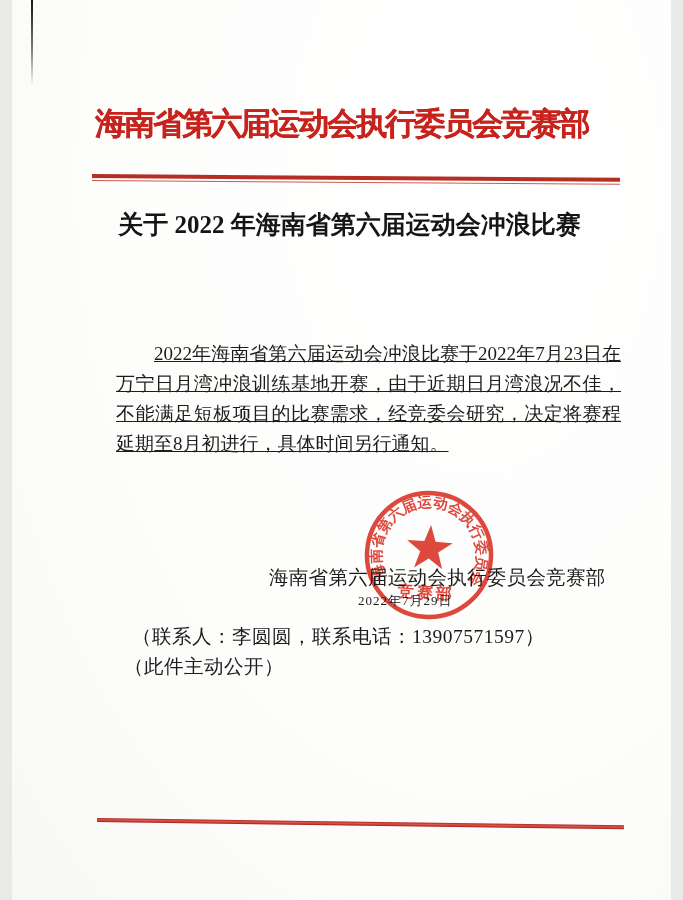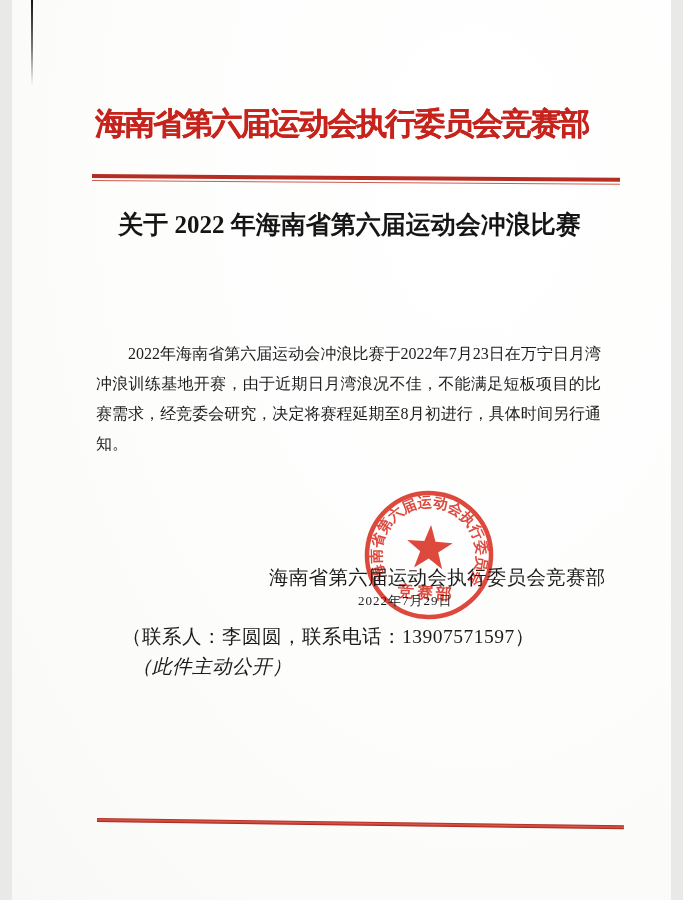--- a/index.html
+++ b/index.html
@@ -44,29 +44,30 @@
     text-align:center;
     font-size:25px;font-weight:bold;
     line-height:38px;
     color:#151515;
   }
   .salutation{
     left:103px;top:309px;
     font-size:20px;
   }
   .paragraph{
-    left:84px;top:339px;width:505px;
-    font-size:16px;line-height:30px;
+    left:104px;top:339px;width:505px;
+    font-size:19px;line-height:30px;
     text-align:justify;
     text-indent:2em;
+    text-decoration:underline;
   }
   .sig-org{left:257px;top:564px;font-size:19.5px;letter-spacing:0.3px;}
   .sig-date{left:346px;top:592px;font-size:13px;letter-spacing:1px;}
-  .contact{left:110px;top:623px;font-size:19.5px;letter-spacing:0.5px;}
-  .disclosure{left:120px;top:653px;font-size:19.5px;letter-spacing:0.5px;font-style:italic;}
+  .contact{left:120px;top:623px;font-size:19.5px;letter-spacing:0.5px;}
+  .disclosure{left:112px;top:653px;font-size:19.5px;letter-spacing:0.5px;}
   .rule-bottom{
     left:85px;top:818px;width:527px;height:4px;
     background:linear-gradient(#a8251d,#e05648 45%,#9e1f18);
     transform:rotate(0.8deg);transform-origin:left center;
   }
   .seal{
     left:332px;top:470px;width:170px;height:170px;
     mix-blend-mode:multiply;
     opacity:.93;
     transform:rotate(4deg);

